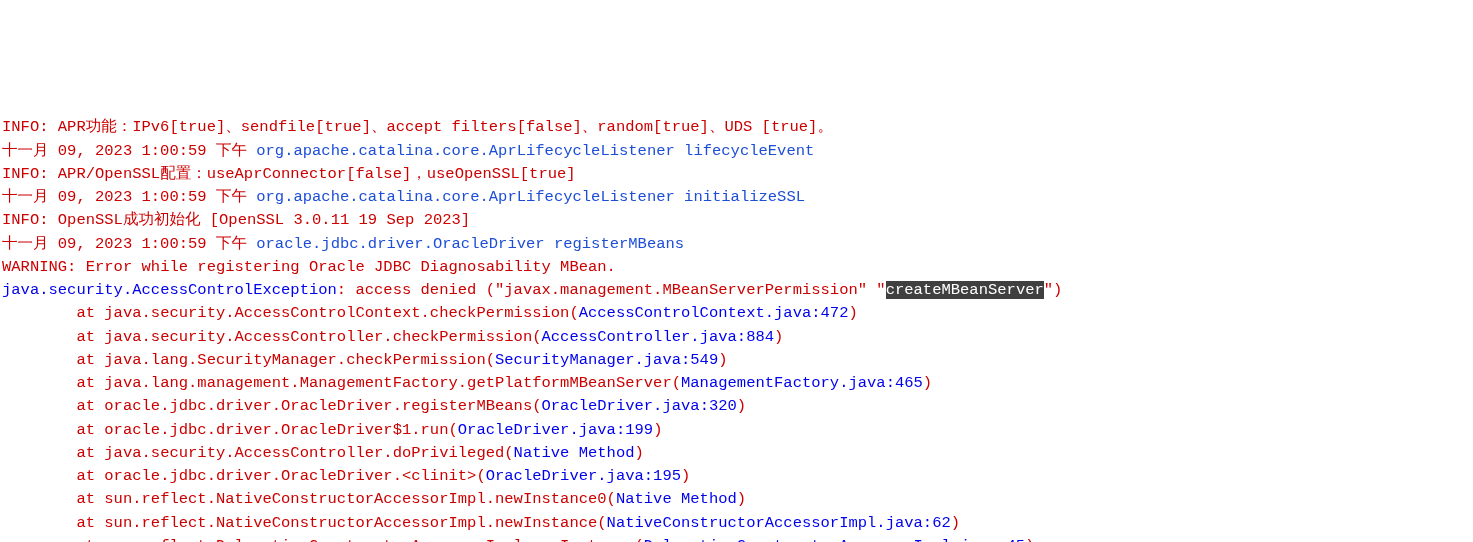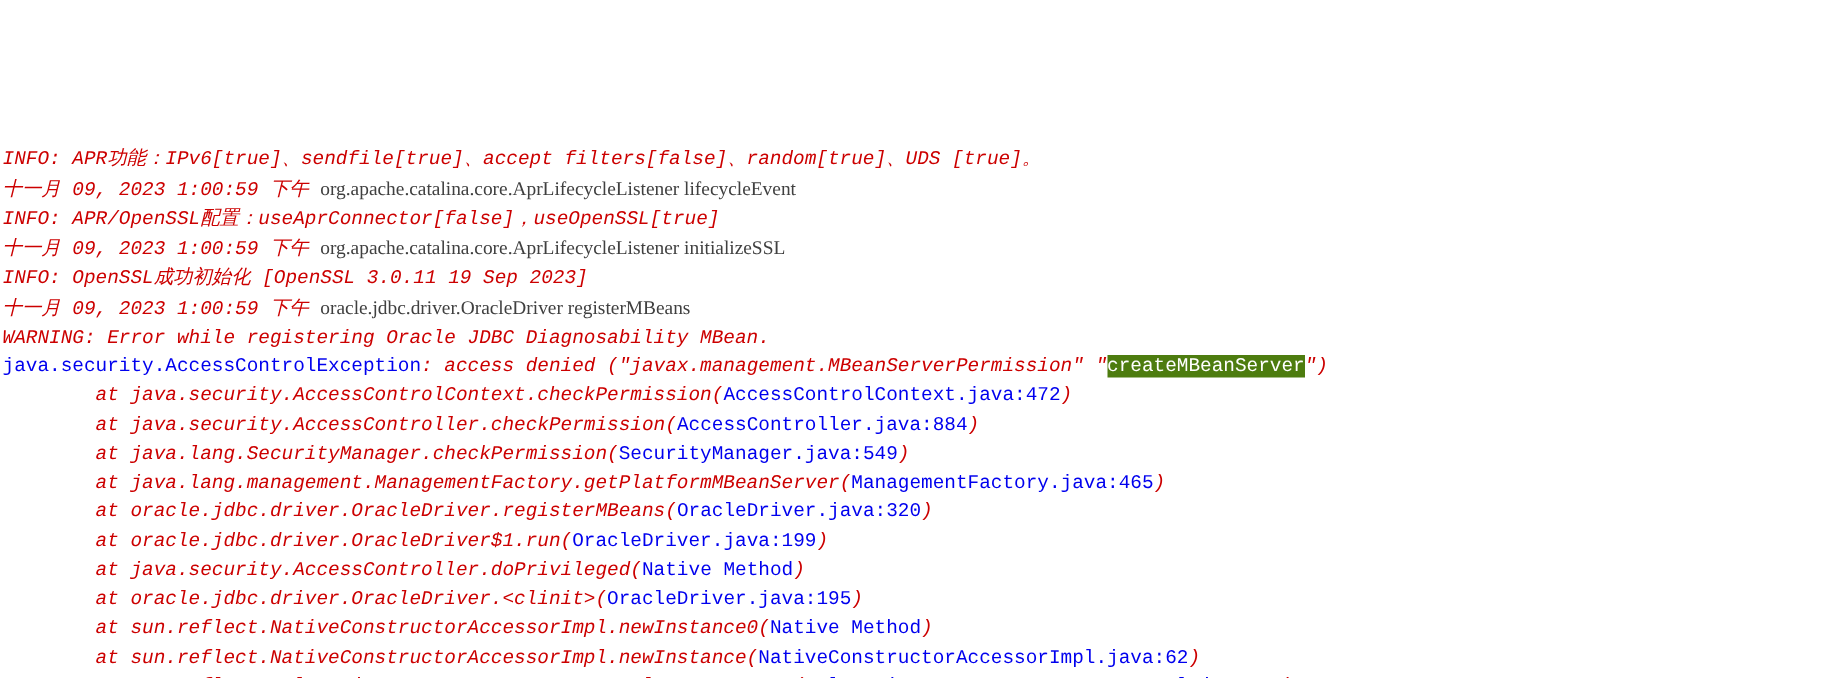--- a/index.html
+++ b/index.html
@@ -11,25 +11,25 @@
     line-height: 1.5;
     white-space: pre;
     overflow-x: auto;
     width: 1473px;
   }
   .console {
     padding: 0 2px 6px 2px;
     min-width: 1473px;
     box-sizing: border-box;
   }
-  .red   { color: #cc0000; font-style: italic; }
-  .black { color: #404040; font-family: Liberation Serif, serif; }
+  .red   { color: #cc0000; }
+  .black { color: #1d4ed8; }
   .link  { color: #0000ee; cursor: pointer; }
   .highlight {
-    background: #4d7c0f;
+    background: #404040;
     color: #ffffff;
   }
 </style>
 </head>
 <body>
 
 
 
 <div class="console" id="console"><div><span class="red">INFO: APR功能：IPv6[true]、sendfile[true]、accept filters[false]、random[true]、UDS [true]。</span></div><div><span class="red">十一月 09, 2023 1:00:59 下午 </span><span class="black">org.apache.catalina.core.AprLifecycleListener lifecycleEvent</span></div><div><span class="red">INFO: APR/OpenSSL配置：useAprConnector[false]，useOpenSSL[true]</span></div><div><span class="red">十一月 09, 2023 1:00:59 下午 </span><span class="black">org.apache.catalina.core.AprLifecycleListener initializeSSL</span></div><div><span class="red">INFO: OpenSSL成功初始化 [OpenSSL 3.0.11 19 Sep 2023]</span></div><div><span class="red">十一月 09, 2023 1:00:59 下午 </span><span class="black">oracle.jdbc.driver.OracleDriver registerMBeans</span></div><div><span class="red">WARNING: Error while registering Oracle JDBC Diagnosability MBean.</span></div><div><span class="link">java.security.AccessControlException</span><span class="red">: access denied ("javax.management.MBeanServerPermission" "</span><span class="highlight">createMBeanServer</span><span class="red">")</span></div><div><span class="red">        at java.security.AccessControlContext.checkPermission(</span><span class="link">AccessControlContext.java:472</span><span class="red">)</span></div><div><span class="red">        at java.security.AccessController.checkPermission(</span><span class="link">AccessController.java:884</span><span class="red">)</span></div><div><span class="red">        at java.lang.SecurityManager.checkPermission(</span><span class="link">SecurityManager.java:549</span><span class="red">)</span></div><div><span class="red">        at java.lang.management.ManagementFactory.getPlatformMBeanServer(</span><span class="link">ManagementFactory.java:465</span><span class="red">)</span></div><div><span class="red">        at oracle.jdbc.driver.OracleDriver.registerMBeans(</span><span class="link">OracleDriver.java:320</span><span class="red">)</span></div><div><span class="red">        at oracle.jdbc.driver.OracleDriver$1.run(</span><span class="link">OracleDriver.java:199</span><span class="red">)</span></div><div><span class="red">        at java.security.AccessController.doPrivileged(</span><span class="link">Native Method</span><span class="red">)</span></div><div><span class="red">        at oracle.jdbc.driver.OracleDriver.&lt;clinit&gt;(</span><span class="link">OracleDriver.java:195</span><span class="red">)</span></div><div><span class="red">        at sun.reflect.NativeConstructorAccessorImpl.newInstance0(</span><span class="link">Native Method</span><span class="red">)</span></div><div><span class="red">        at sun.reflect.NativeConstructorAccessorImpl.newInstance(</span><span class="link">NativeConstructorAccessorImpl.java:62</span><span class="red">)</span></div><div><span class="red">        at sun.reflect.DelegatingConstructorAccessorImpl.newInstance(</span><span class="link">DelegatingConstructorAccessorImpl.java:45</span><span class="red">)</span></div></div>
 

